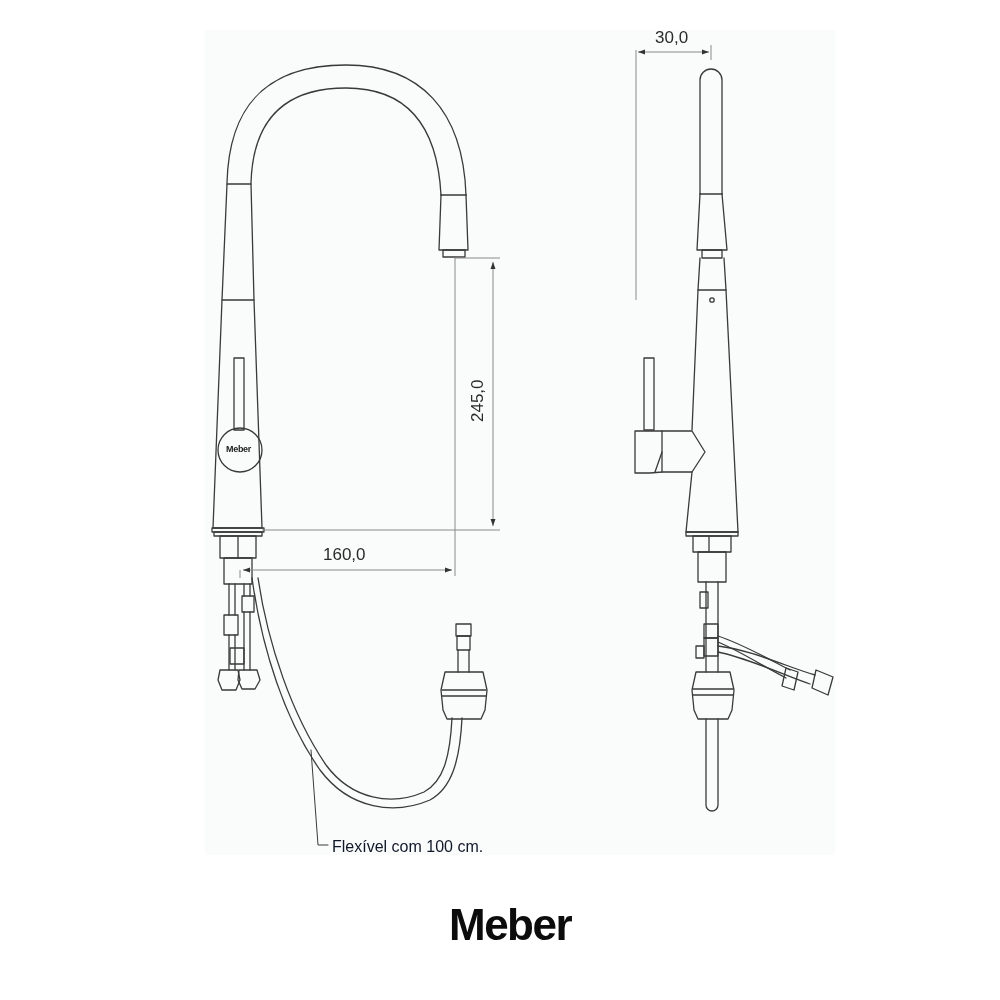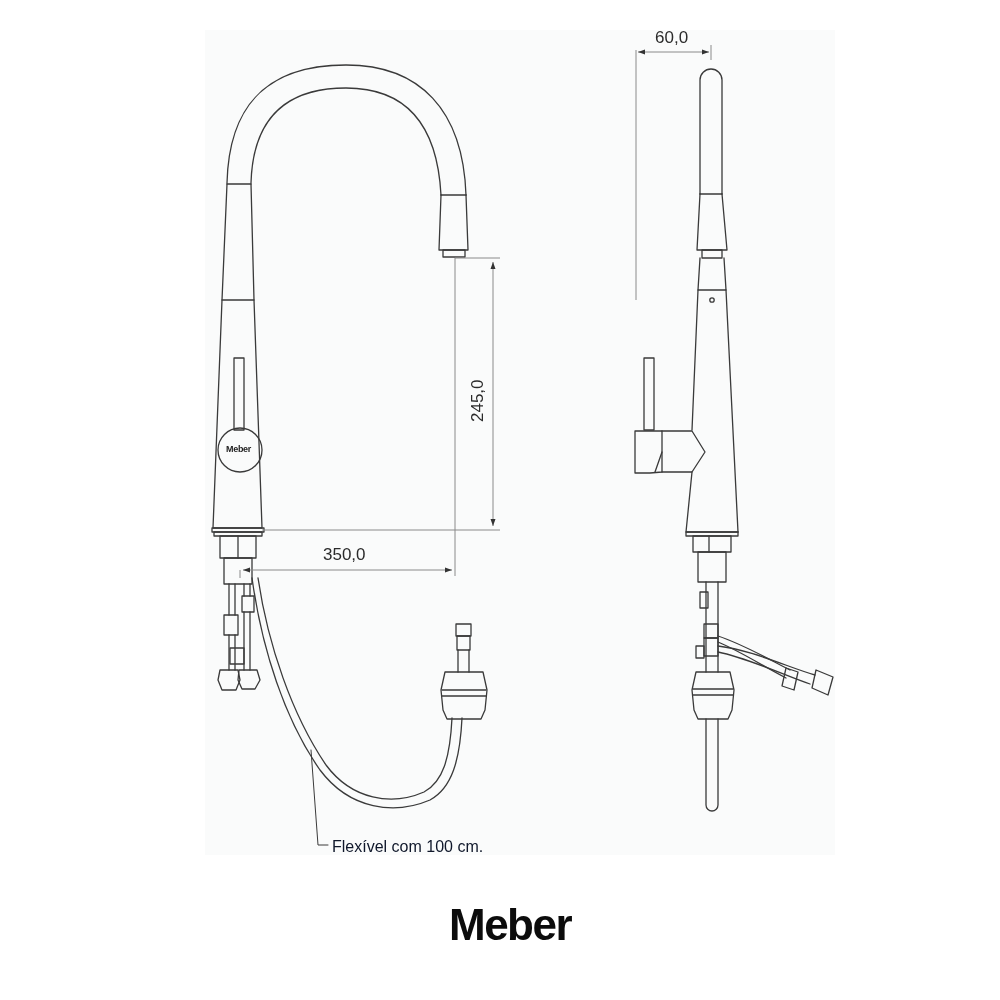--- a/index.html
+++ b/index.html
@@ -140,18 +140,18 @@
   <g fill="#333" stroke="none">
     <path d="M638 52 L 645 49.5 L 645 54.5 Z"></path>
     <path d="M709 52 L 702 49.5 L 702 54.5 Z"></path>
     <path d="M493 262 L 490.5 269 L 495.5 269 Z"></path>
     <path d="M493 526 L 490.5 519 L 495.5 519 Z"></path>
     <path d="M243 570 L 250 567.5 L 250 572.5 Z"></path>
     <path d="M452 570 L 445 567.5 L 445 572.5 Z"></path>
   </g>
 </svg>
 
-<div class="dim-label dim-w80">60,0</div>
+<div class="dim-label dim-w80">30,0</div>
 <div class="dim-label dim-h245">245,0</div>
-<div class="dim-label dim-w220">350,0</div>
+<div class="dim-label dim-w220">160,0</div>
 <div class="badge-text">Meber</div>
 <div class="caption">Flexível com 100 cm.</div>
 <div class="logo">Meber</div>
 
 </body></html>

